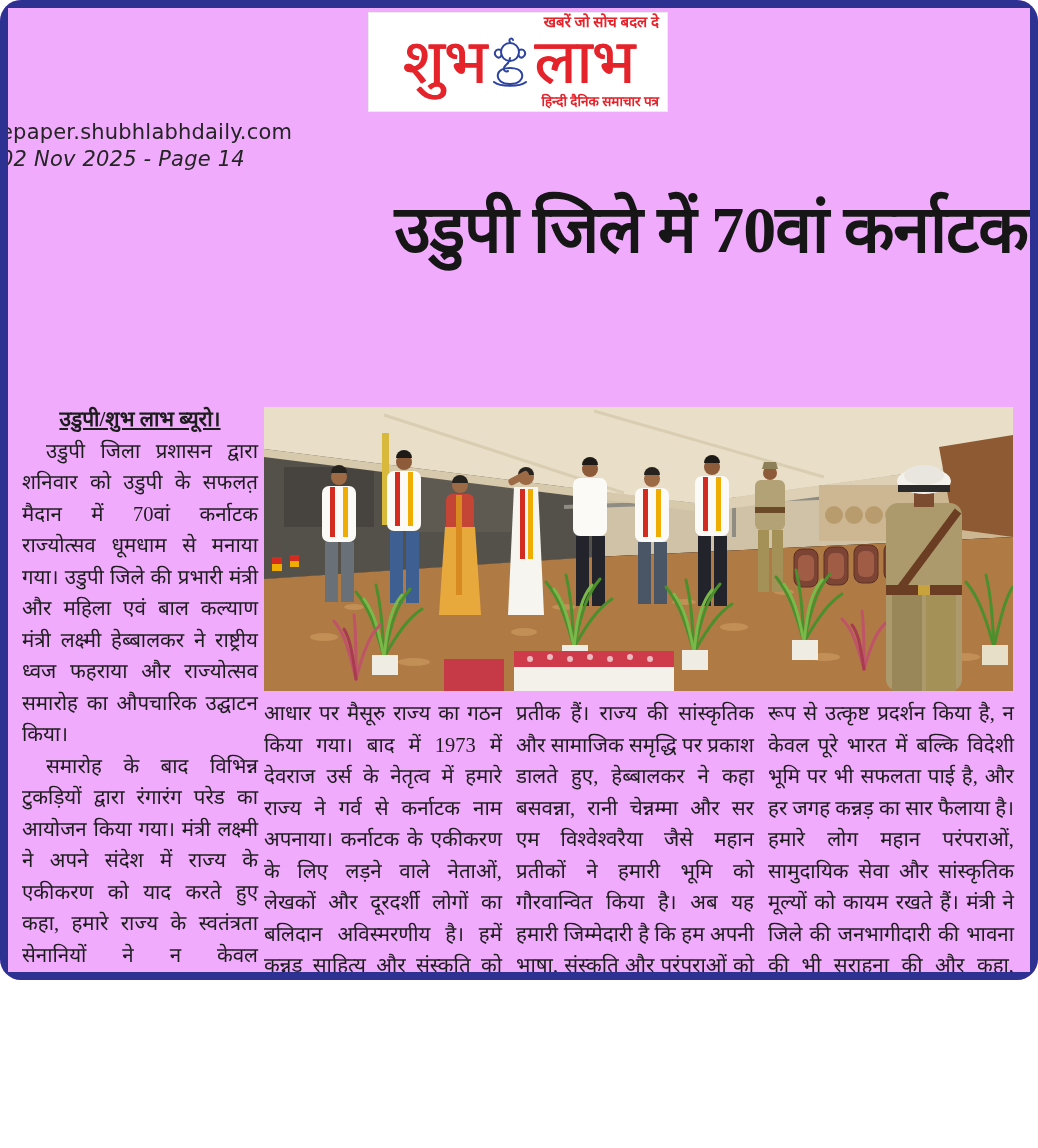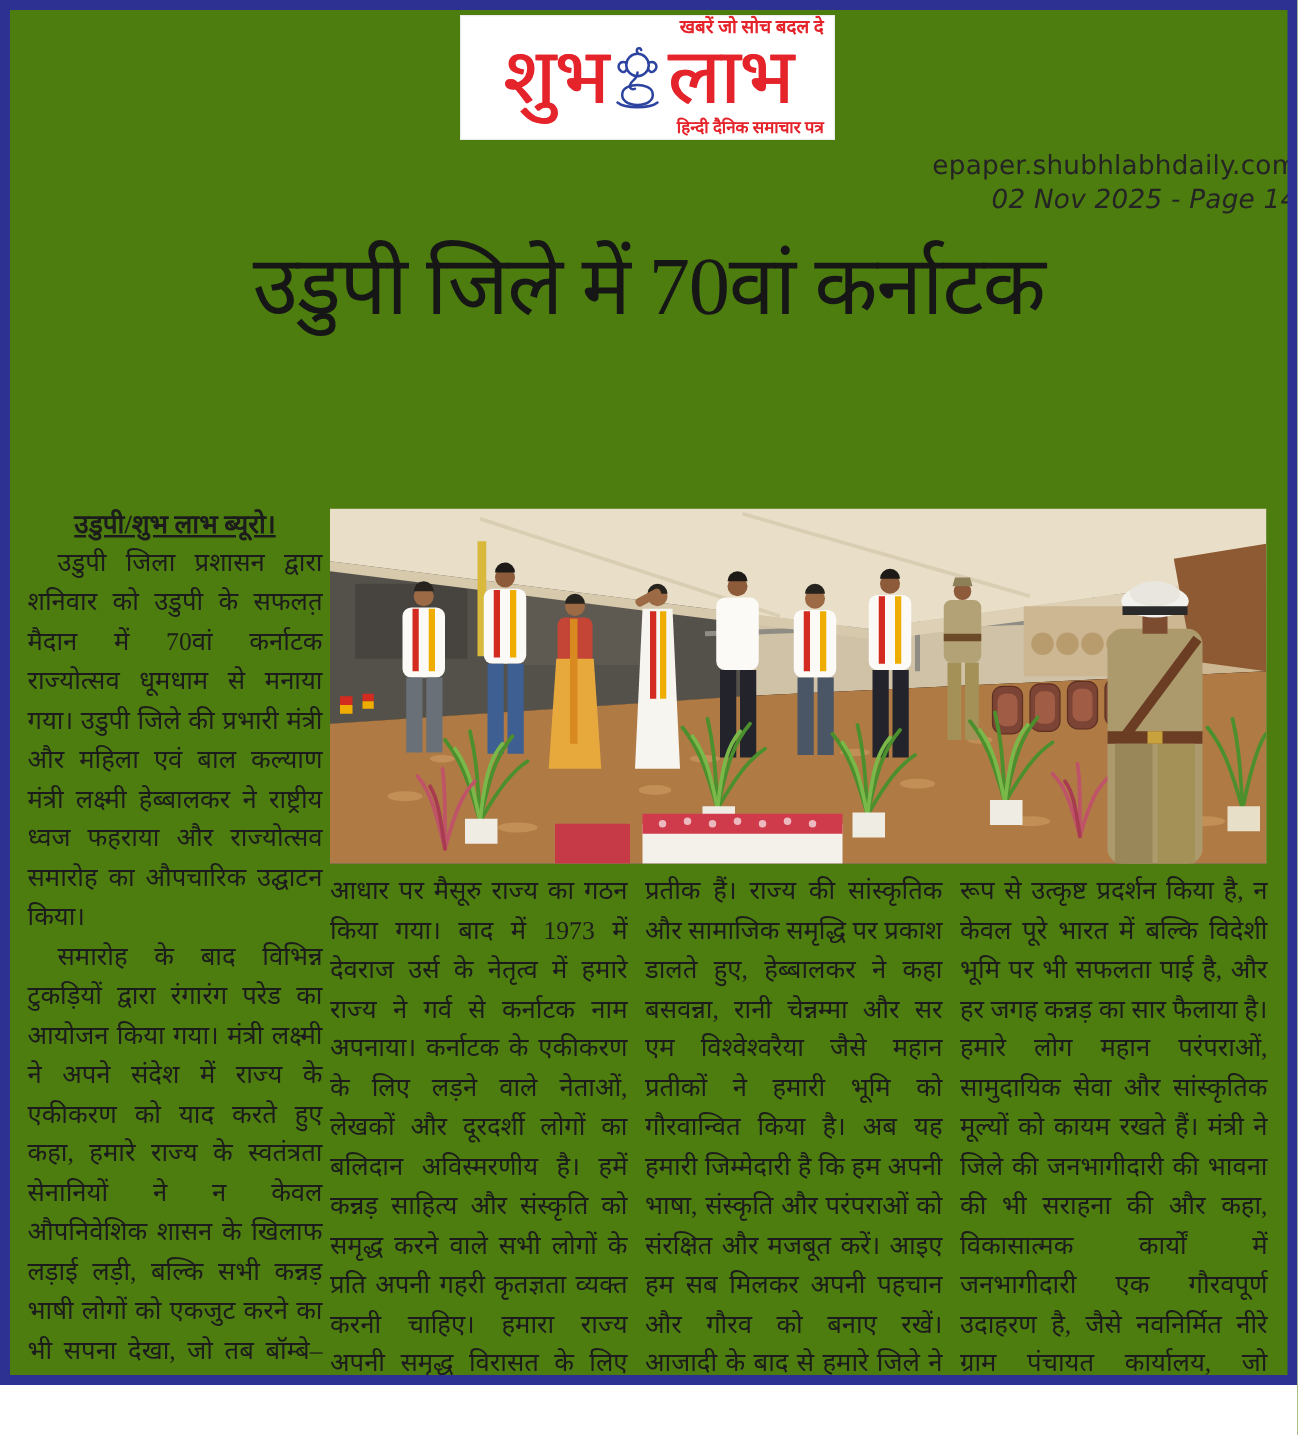--- a/index.html
+++ b/index.html
@@ -1,21 +1,22 @@
 <!DOCTYPE html>
 <html><head>
 <meta charset="utf-8">
 <style>
   html,body{margin:0;padding:0;background:#ffffff;}
   .page{
     position:relative;
-    width:1038px;height:1108px;
-    background:#4d7c0f;
+    width:1038px;height:980px;
+    background:#f0abfc;
     overflow:hidden;
     font-family:"Liberation Serif","DejaVu Serif",serif;
+    border-radius:21px;
   }
   .frame{
     position:absolute;inset:0;
     border:8px solid #2c3192;
     pointer-events:none;
     z-index:50;
   }
   
   .masthead-box{
     position:absolute;left:368px;top:12px;width:300px;height:100px;
@@ -36,30 +37,30 @@
     color:#e5232b;font-weight:normal;font-size:62px;
     letter-spacing:-1px;
     text-shadow:1px 0 0 #e5232b;
   }
   .ganesha{width:44px;height:52px;flex:0 0 auto;}
   .subtitle{
     color:#e5232b;font-weight:bold;font-size:13.5px;text-align:right;
     line-height:1.2;margin-top:1px;
   }
   .meta-line{
-    position:absolute;left:0;width:100%;text-align:right;
+    position:absolute;left:0;width:100%;text-align:left;
     font-family:"DejaVu Sans","Liberation Sans",sans-serif;
     color:#242424;font-size:21px;letter-spacing:.2px;
   }
   .meta-url{top:120px;}
   .meta-date{top:147px;font-style:italic;}
   
   .headline{
     position:absolute;left:10px;top:178px;width:1018px;
-    text-align:center;color:#161616;font-weight:normal;
+    text-align:right;color:#161616;font-weight:bold;
     font-size:66px;line-height:104px;
     letter-spacing:-1px;
   }
   
   .photo{
     position:absolute;left:264px;top:407px;width:749px;height:284px;
     overflow:hidden;background:#cfc5ae;
   }
   .photo svg{display:block;width:100%;height:100%;}
   

